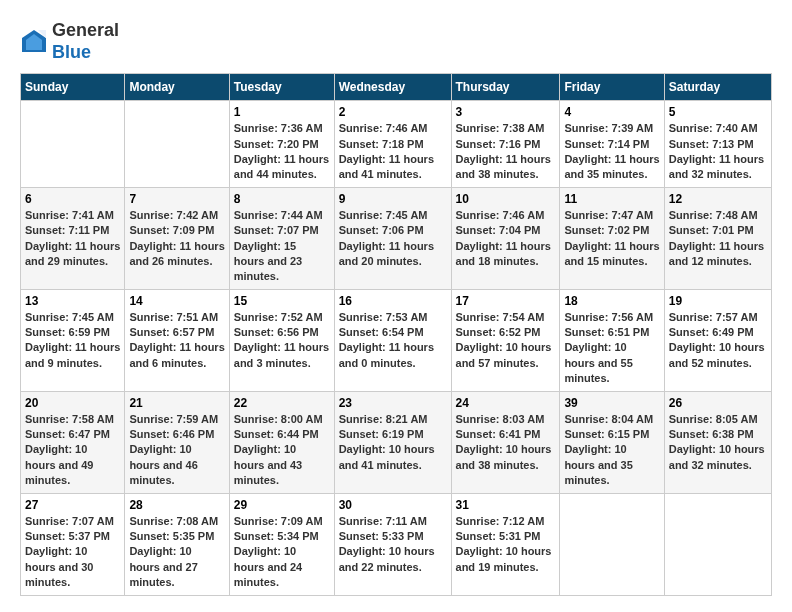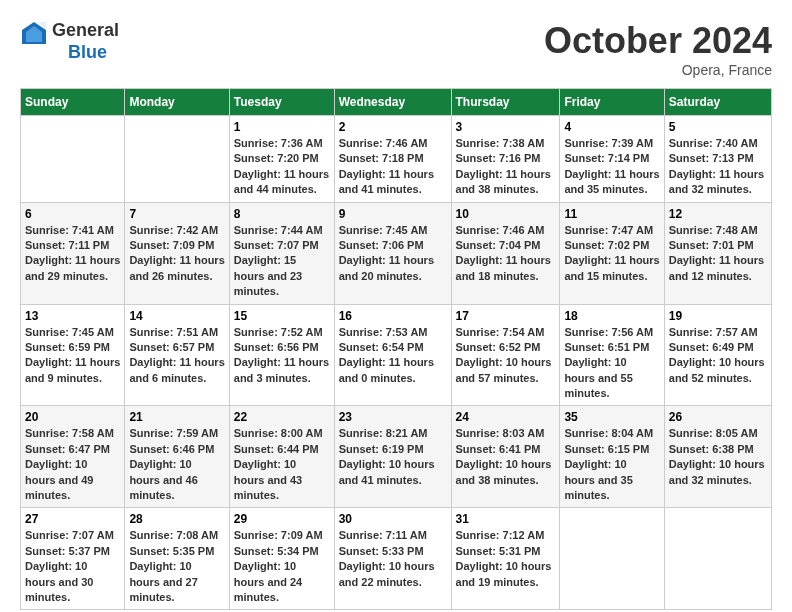--- a/index.html
+++ b/index.html
@@ -11,29 +11,29 @@
       padding: 20px;
     }
     .header {
       display: flex;
       justify-content: space-between;
       align-items: flex-start;
       margin-bottom: 10px;
     }
     .logo {
       display: flex;
-      align-items: flex-start;
+      align-items: center;
     }
     .logo-text {
       font-size: 18px;
       font-weight: bold;
       line-height: 1.2;
     }
     .logo-general { color: #333; }
-    .logo-blue { color: #1a6eb5; margin-left: 16px; }
+    .logo-blue { color: #1a6eb5; }
     .logo-icon {
       width: 28px;
       height: 28px;
       margin-right: 4px;
     }
     .title-block {
       text-align: right;
     }
     .month-title {
       font-size: 36px;
@@ -43,21 +43,21 @@
     .location {
       font-size: 14px;
       color: #555;
     }
     table {
       width: 100%;
       border-collapse: collapse;
       font-size: 11px;
     }
     thead tr th {
-      background-color: #15803d;
+      background-color: #0c4a6e;
       color: #fff;
       padding: 6px 4px;
       text-align: left;
       font-size: 12px;
       font-weight: bold;
       border: 1px solid #ccc;
     }
     tbody tr td {
       border: 1px solid #ccc;
       vertical-align: top;
@@ -94,24 +94,20 @@
     <svg class="logo-icon" viewBox="0 0 28 28" xmlns="http://www.w3.org/2000/svg">
       <polygon points="14,2 26,10 26,24 2,24 2,10" fill="#1a6eb5"></polygon>
       <polygon points="14,6 22,12 22,22 6,22 6,12" fill="#4a9de0"></polygon>
       <polygon points="18,2 26,2 26,10" fill="#e8f0fb"></polygon>
     </svg>
     <div class="logo-text">
       <span class="logo-general">General</span><br>
       <span class="logo-blue">Blue</span>
     </div>
   </div>
-  <div class="title-block">
-    <div class="month-title">October 2024</div>
-    <div class="location">Opera, France</div>
-  </div>
 </div>
 
 <table>
   <thead>
     <tr>
     <th>Sunday</th>
         <th>Monday</th>
         <th>Tuesday</th>
         <th>Wednesday</th>
         <th>Thursday</th>
@@ -219,21 +215,21 @@
         </td>
         <td>
           <span class="day-num">23</span>
           <div class="day-info"><span>Sunrise: 8:21 AM</span><br><span>Sunset: 6:19 PM</span><br><span>Daylight: 10 hours and 41 minutes.</span></div>
         </td>
         <td>
           <span class="day-num">24</span>
           <div class="day-info"><span>Sunrise: 8:03 AM</span><br><span>Sunset: 6:41 PM</span><br><span>Daylight: 10 hours and 38 minutes.</span></div>
         </td>
         <td>
-          <span class="day-num">35</span>
+          <span class="day-num">39</span>
           <div class="day-info"><span>Sunrise: 8:04 AM</span><br><span>Sunset: 6:15 PM</span><br><span>Daylight: 10 hours and 35 minutes.</span></div>
         </td>
         <td>
           <span class="day-num">26</span>
           <div class="day-info"><span>Sunrise: 8:05 AM</span><br><span>Sunset: 6:38 PM</span><br><span>Daylight: 10 hours and 32 minutes.</span></div>
         </td>
       </tr>
       <tr>
         <td>
           <span class="day-num">27</span>

